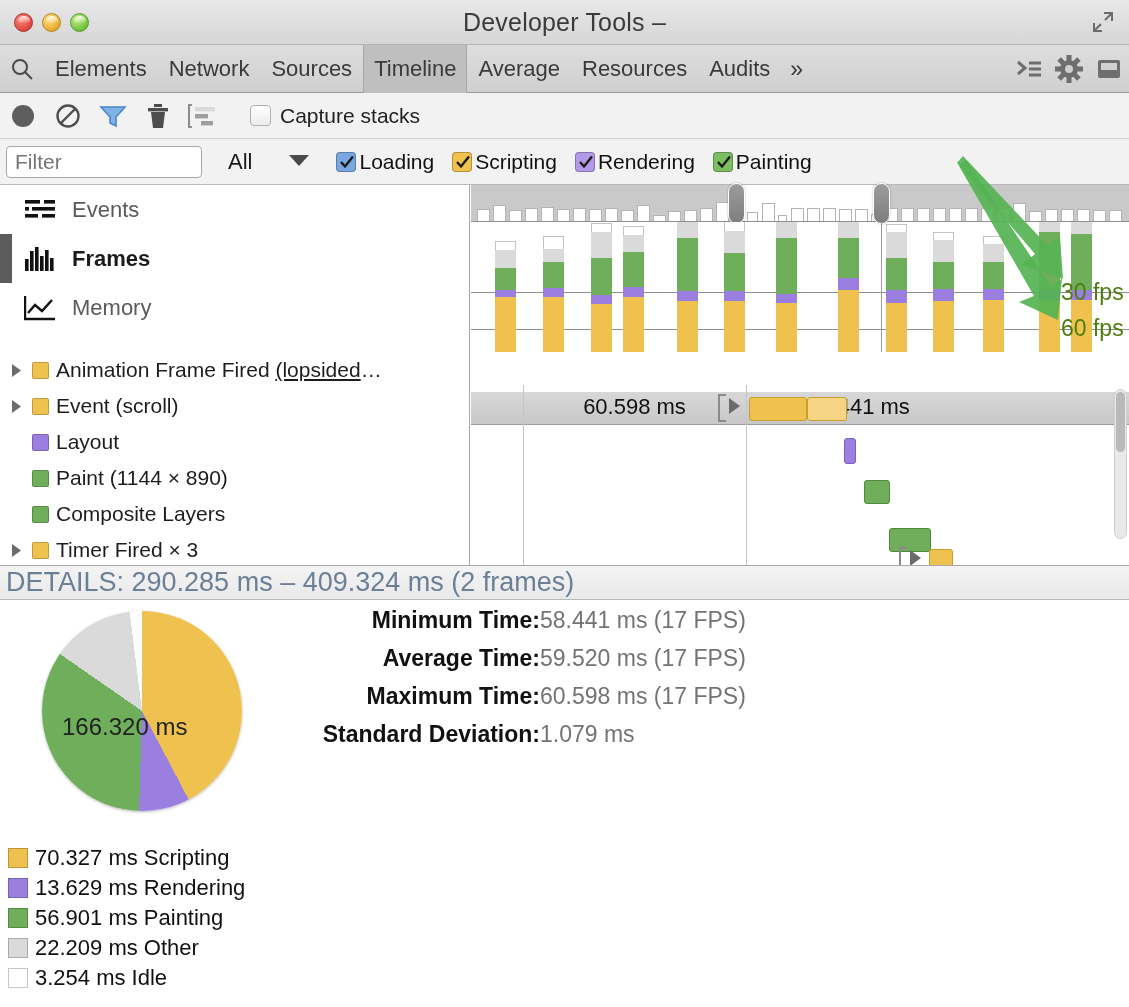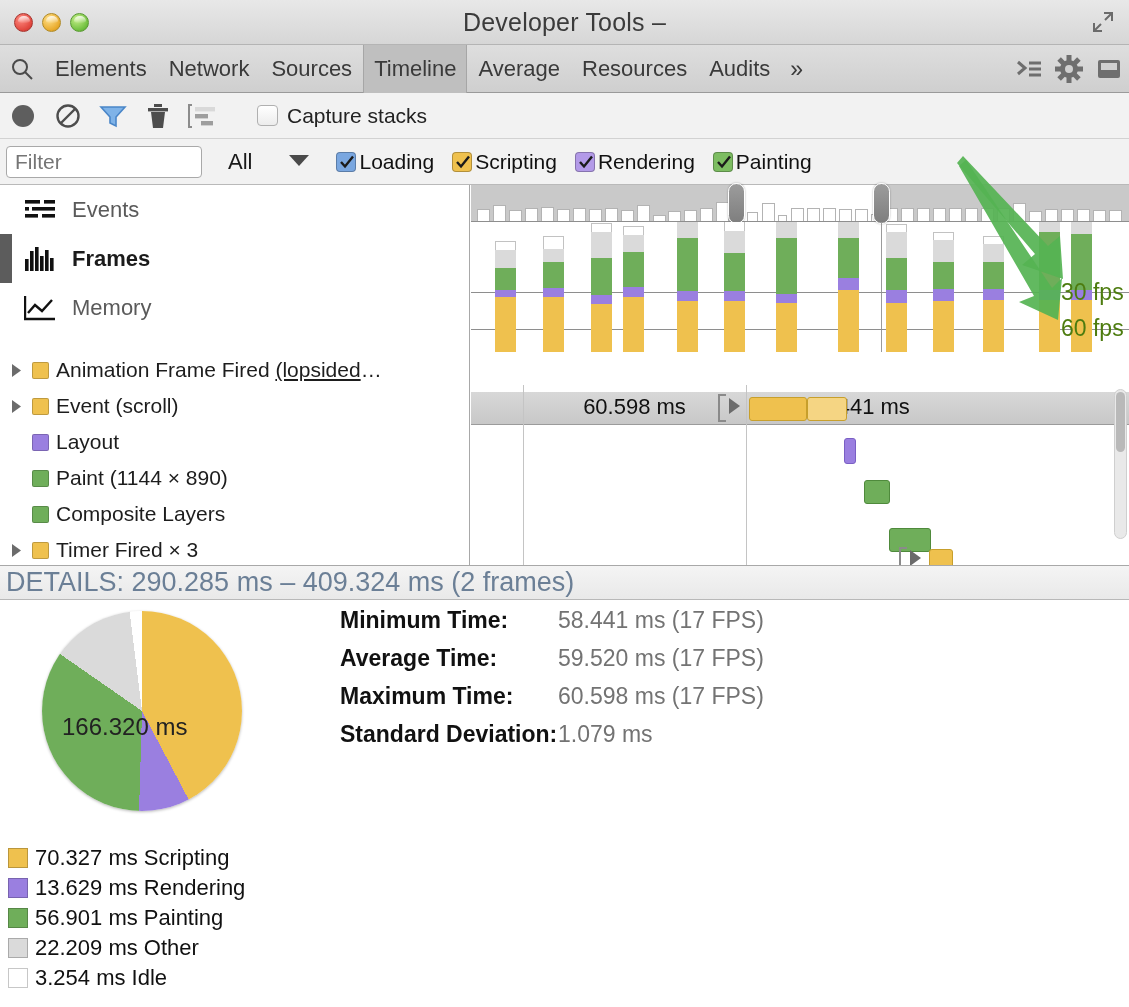--- a/index.html
+++ b/index.html
@@ -52,21 +52,21 @@
   .ticon { width:40px; height:48px; display:flex; align-items:center; justify-content:center; }
 
   
   .rec-toolbar {
     position:absolute; left:0; top:93px; width:1129px; height:46px;
     background:#f2f2f2; border-bottom:1px solid #d2d2d2;
     display:flex; align-items:center;
   }
   .tbtn { width:45px; height:46px; display:flex; align-items:center; justify-content:center; }
   .tb-sep { width:12px; }
-  .capstack { display:flex; align-items:center; gap:9px; margin-left:20px;}
+  .capstack { display:flex; align-items:center; gap:9px; margin-left:13px;}
   .cs-box {
     width:21px; height:21px; border-radius:4px;
     background:linear-gradient(to bottom,#fff,#ececec);
     border:1px solid #b0b0b0;
   }
   .cs-label { font-size:21px; color:#222; }
 
   
   .filterbar {
     position:absolute; left:0; top:139px; width:1129px; height:46px;
@@ -182,21 +182,21 @@
   .summary { position:absolute; left:0; top:601px; width:1129px; height:406px; background:#fff; }
   .piewrap { position:absolute; left:42px; top:10px; width:205px; height:205px; }
   .pie {
     position:absolute; left:0; top:0; width:200px; height:200px; border-radius:50%;
     box-shadow:0 1px 3px rgba(0,0,0,.28);
   }
   .pie-label {
     position:absolute; left:20px; top:102px; width:175px;
     font-size:24px; color:#222; text-align:left;
   }
-  .stats { position:absolute; left:340px; top:6px; }
+  .stats { position:absolute; left:322px; top:6px;text-align:right; }
   .st-row { display:flex; align-items:baseline; height:38px; }
   .st-key { font-size:23px; font-weight:bold; color:#111; width:218px; }
   .st-val { font-size:23px; color:#737373; }
 
   .legend { position:absolute; left:8px; top:242px; }
   .lg-row { display:flex; align-items:center; gap:7px; height:30px; }
   .lg-sw { width:20px; height:20px; border:1px solid rgba(0,0,0,.22); }
   .lg-txt { font-size:22px; color:#111; }
 </style>
 </head>

